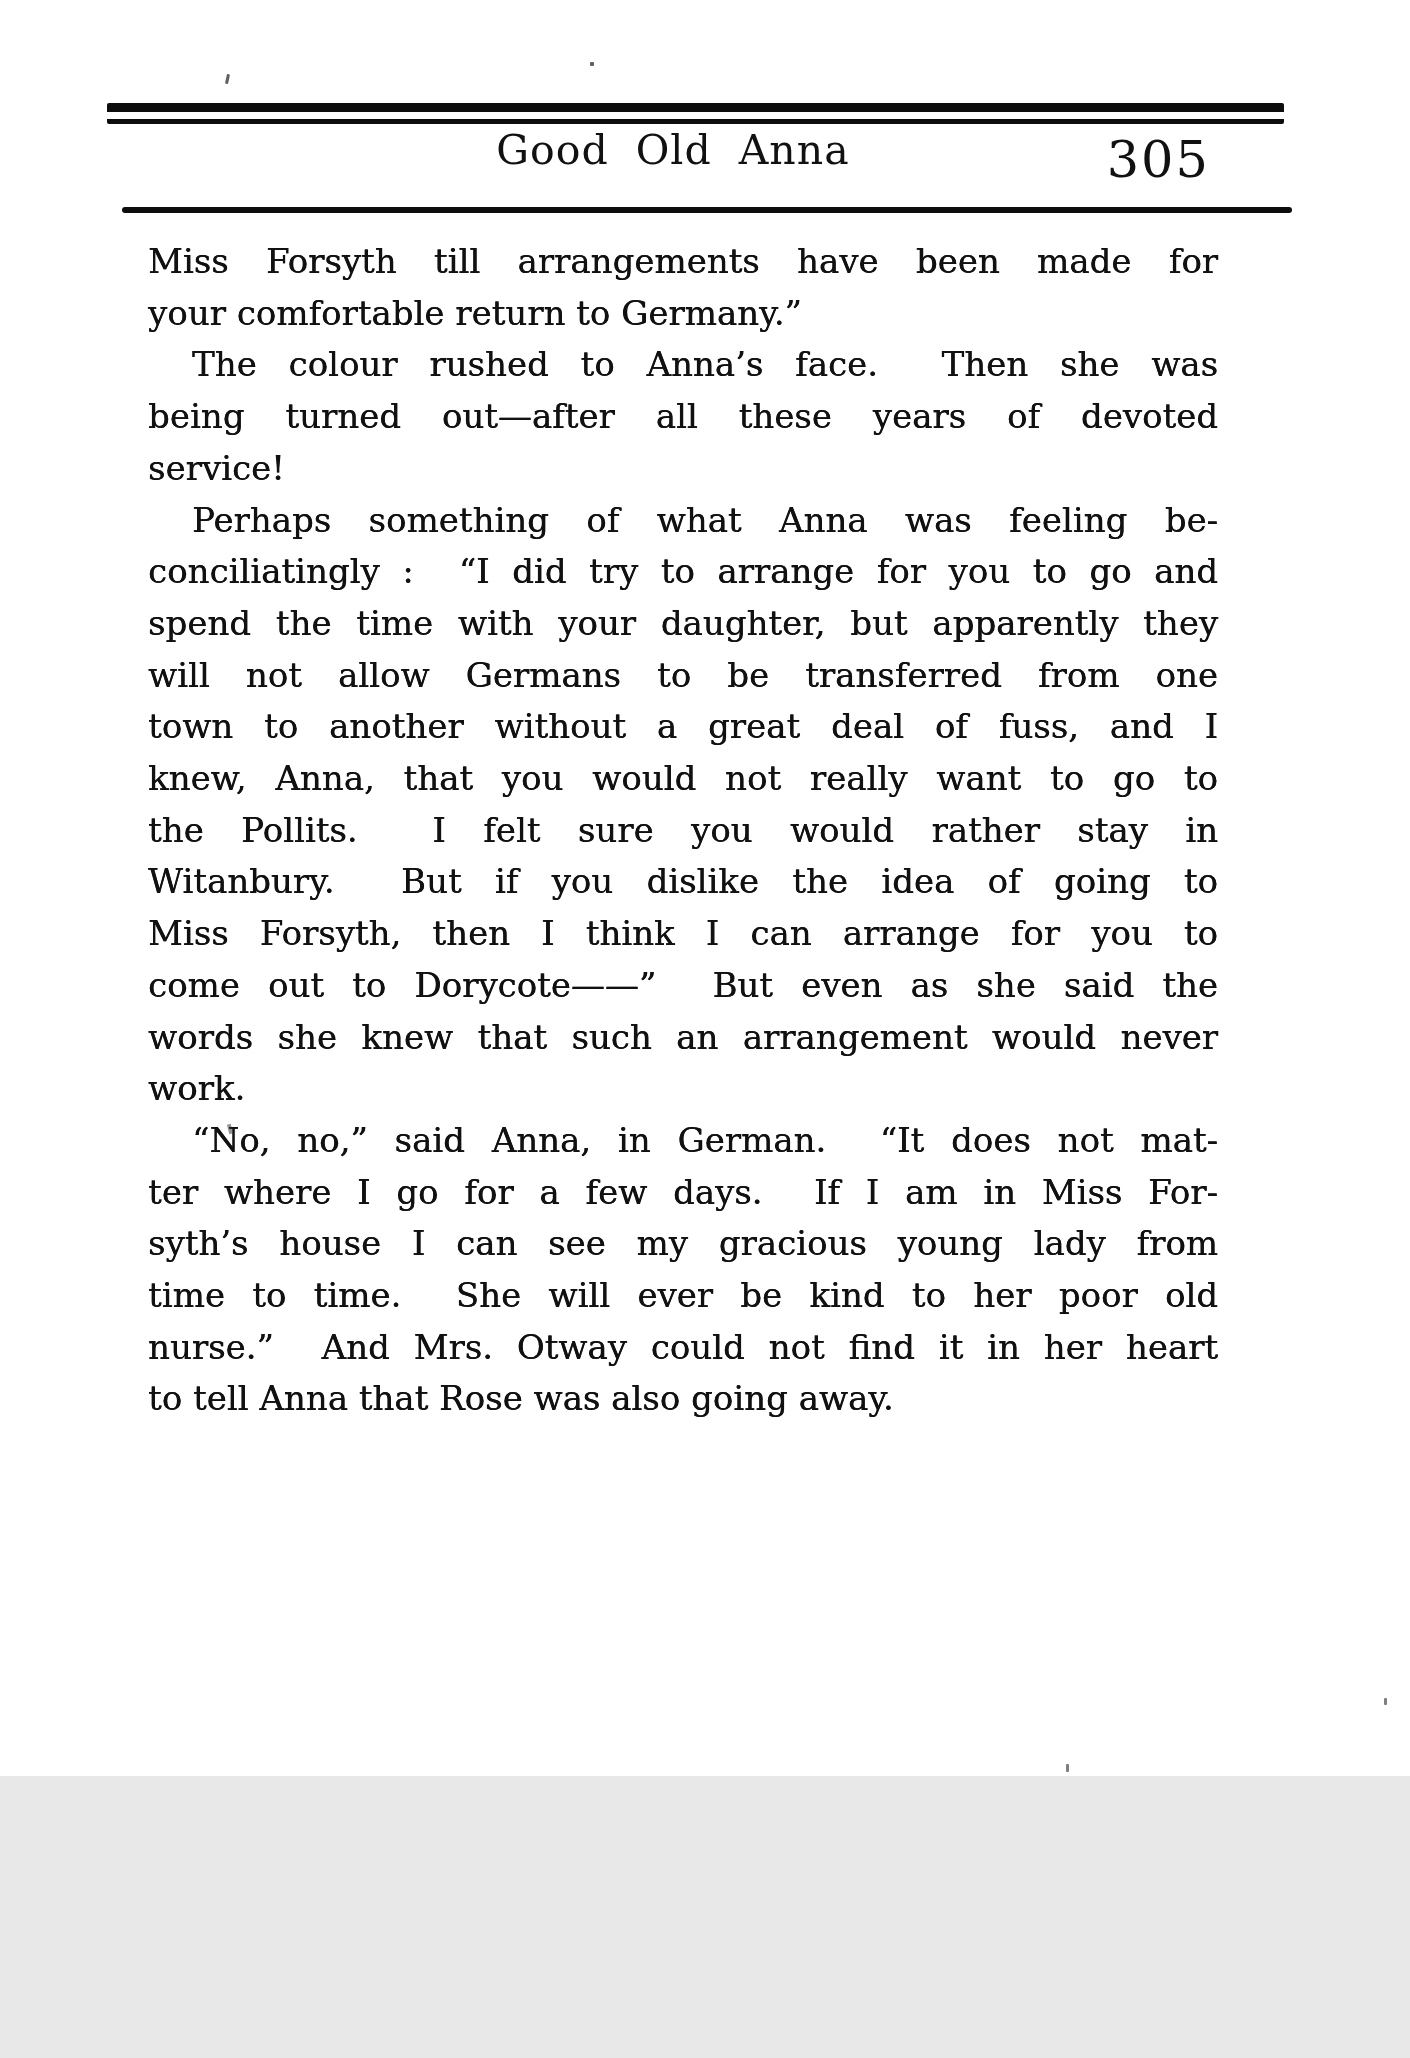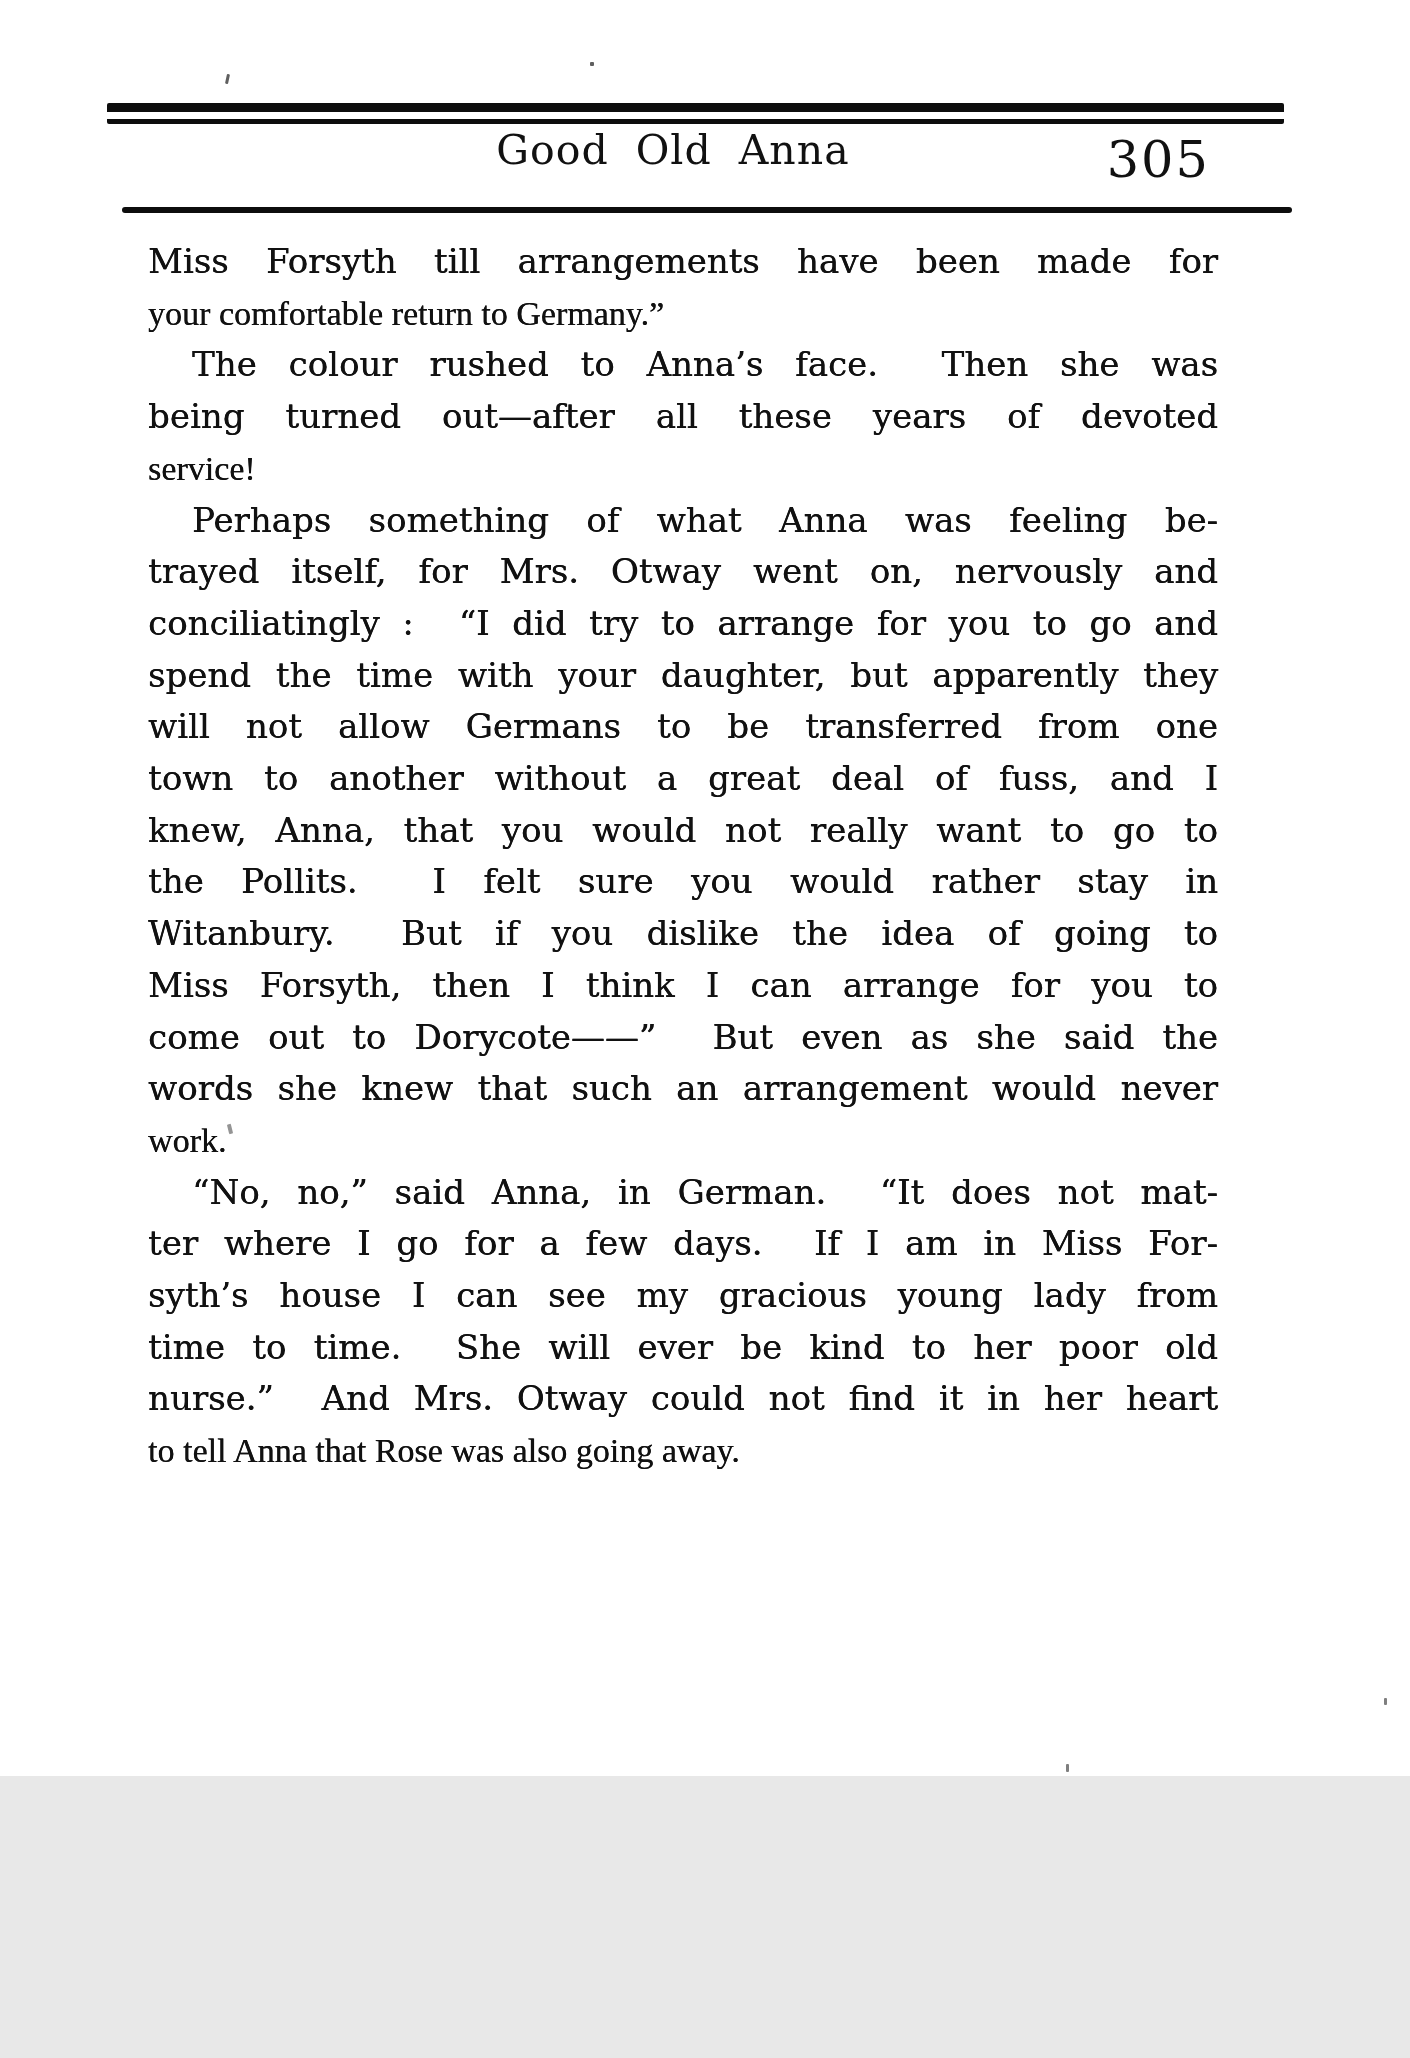--- a/index.html
+++ b/index.html
@@ -65,21 +65,20 @@
     font-size: 34px;
     line-height: 51.7px;
     text-shadow: 0.35px 0 0 currentColor;
   }
   .line {
     text-align: justify;
     text-align-last: justify;
   }
   .line.para-end {
     text-align-last: left;
-    font-family: Liberation Serif, serif;
   }
   .line.indent {
     text-indent: 44px;
   }
   
   .speck {
     position: absolute;
     background: #2a2a2a;
     opacity: 0.75;
     border-radius: 1px;
@@ -108,21 +107,20 @@
 
   <div class="header-rule"></div>
 
   <div class="body-text">
     <div class="line">Miss Forsyth till arrangements have been made for</div>
     <div class="line para-end">your comfortable return to Germany.”</div>
     <div class="line indent">The colour rushed to Anna’s face.&nbsp; Then she was</div>
     <div class="line">being turned out—after all these years of devoted</div>
     <div class="line para-end">service!</div>
     <div class="line indent">Perhaps something of what Anna was feeling be-</div>
-    <div class="line">trayed itself, for Mrs. Otway went on, nervously and</div>
     <div class="line">conciliatingly&nbsp;:&nbsp; “I did try to arrange for you to go and</div>
     <div class="line">spend the time with your daughter, but apparently they</div>
     <div class="line">will not allow Germans to be transferred from one</div>
     <div class="line">town to another without a great deal of fuss, and I</div>
     <div class="line">knew, Anna, that you would not really want to go to</div>
     <div class="line">the Pollits.&nbsp; I felt sure you would rather stay in</div>
     <div class="line">Witanbury.&nbsp; But if you dislike the idea of going to</div>
     <div class="line">Miss Forsyth, then I think I can arrange for you to</div>
     <div class="line">come out to Dorycote——”&nbsp; But even as she said the</div>
     <div class="line">words she knew that such an arrangement would never</div>

